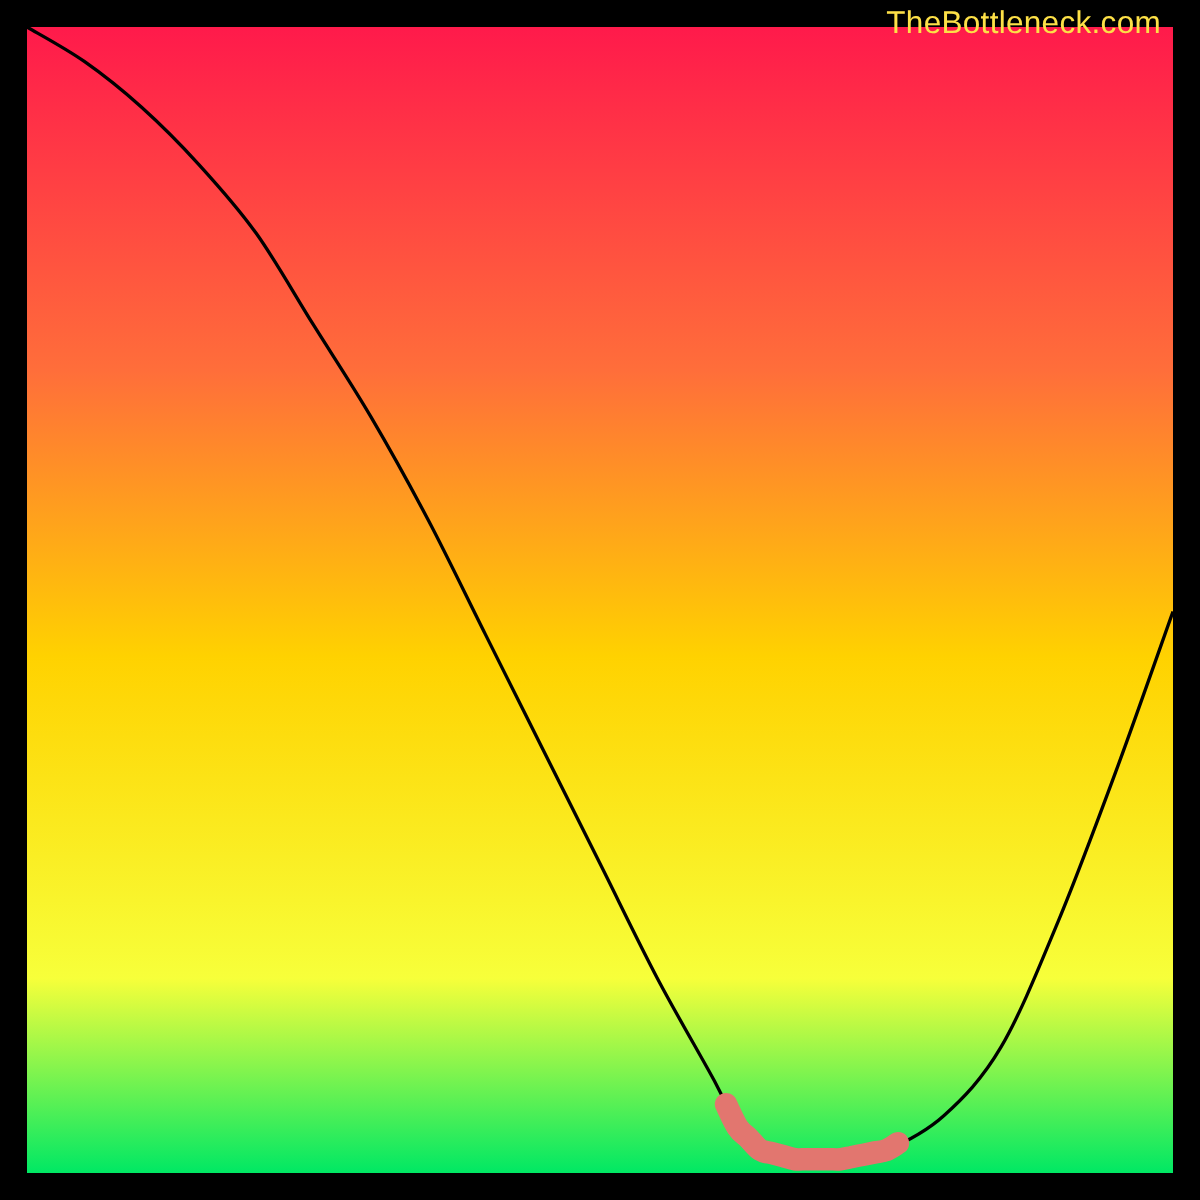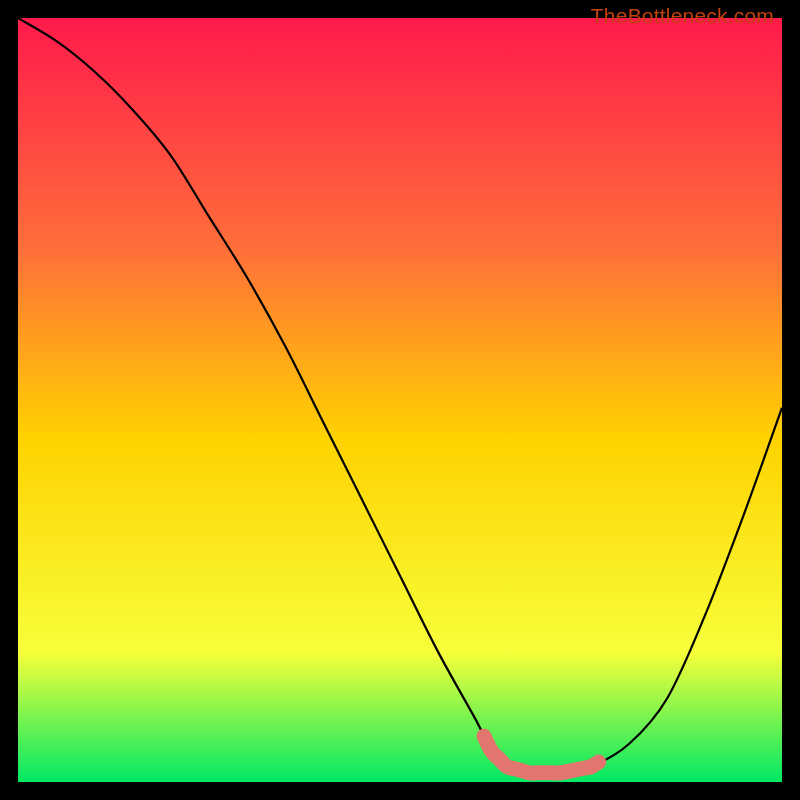--- a/index.html
+++ b/index.html
@@ -23,21 +23,21 @@
     position: absolute;
     left: 0;
     top: 0;
     width: 764px;
     height: 764px;
   }
   .attribution {
     position: absolute;
     top: 4px;
     right: 26px;
-    color: #c2410c;
+    color: #fde047;
     font-size: 21px;
     font-weight: 500;
     letter-spacing: 0.2px;
     user-select: none;
   }
 </style>
 </head>
 <body>
 
 <div class="frame">

